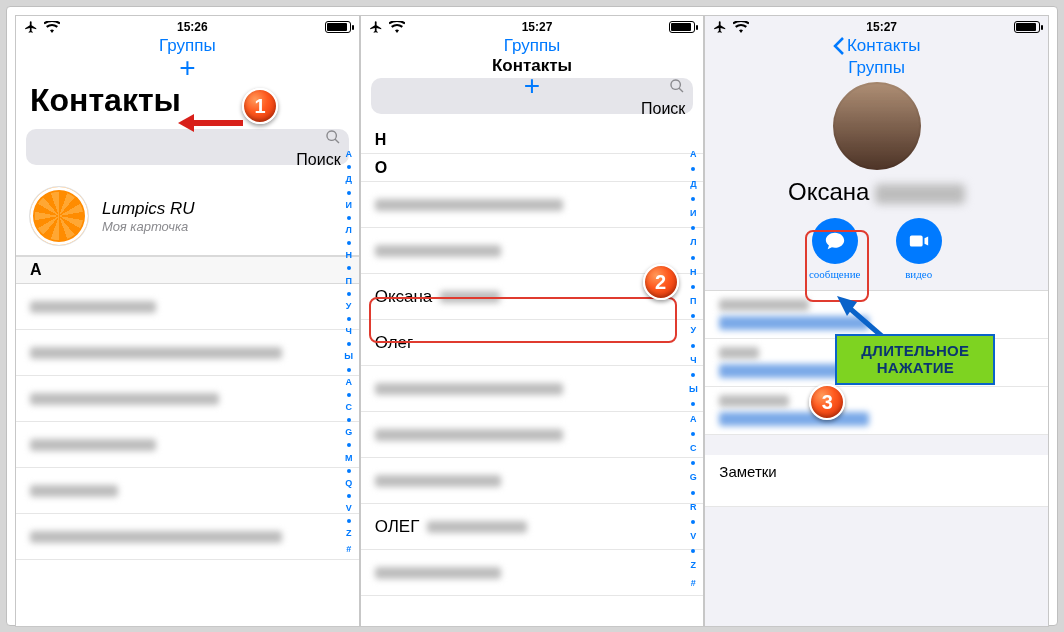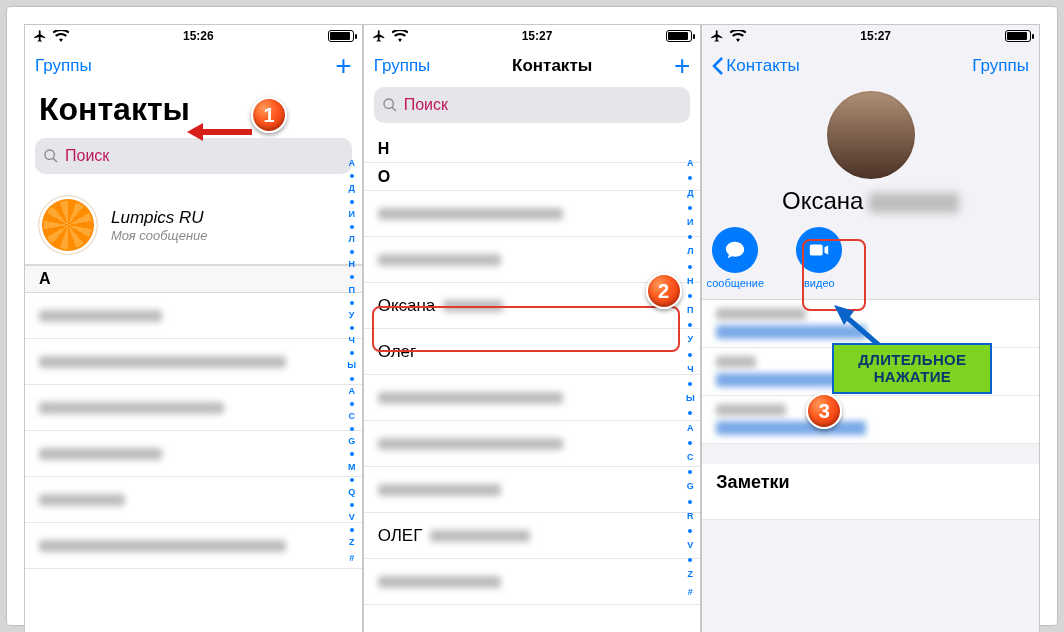--- a/index.html
+++ b/index.html
@@ -15,21 +15,21 @@
     position: absolute;
     top: 6px;
     left: 6px;
     width: 1052px;
     height: 620px;
     background: #fff;
     border: 1px solid #bfbfbf;
     border-radius: 4px;
     display: flex;
     gap: 0;
-    padding: 17px;
+    padding: 8px;
   }
   .phone {
     width: 346px;
     height: 612px;
     background: #fff;
     border: 1px solid #c7c7c7;
     position: relative;
     overflow: hidden;
     flex: 1;
   }
@@ -53,39 +53,41 @@
   .battery::after{ content:""; position:absolute; right:-4px; top:3px; width:2px; height:5px; background:#000; border-radius:1px;}
   .battery .fill{ position:absolute; left:1px; top:1px; bottom:1px; width:20px; background:#000; border-radius:1px;}
   
   .navbar {
     height: 42px;
     display:flex;
     align-items:center;
     justify-content:space-between;
     padding: 0 10px;
     font-size: 17px;
+    flex-direction: column;
   }
   .nav-link { color:#007aff; font-size:17px; }
   .nav-left{ display:flex; align-items:center; gap:2px;}
   .nav-title { font-weight:600; color:#000; }
   .chev-left { width:12px; height:20px; }
   .plus { font-size:28px; color:#007aff; font-weight:300; line-height:20px; }
   
   .large-title { font-size:32px; font-weight:700; padding: 4px 14px 10px 14px; }
   
   .search {
     margin: 0 10px 12px 10px;
     background:#e5e5ea;
     border-radius:10px;
     height:36px;
-    display:flex; align-items:center;
+    display:flex; align-items:flex-end;
     padding: 0 8px;
-    color:#be185d;
+    color:#000000;
     font-size:16px;
     gap:6px;
+    flex-direction:column;
   }
   .search svg{ width:16px; height:16px; flex:none;}
   
   .section {
     background:#f7f7f7;
     padding: 4px 14px;
     font-size:16px;
     font-weight:600;
     color:#000;
     border-top:1px solid #d9d9d9;
@@ -199,21 +201,21 @@
   }
   .contact-name{
     font-size:24px; color:#000;
     margin-bottom:12px;
   }
   .blur-inline{
     display:inline-block; width:90px; height:20px; background:#bdbdbd; border-radius:4px; filter:blur(4px);
     vertical-align:middle; margin-left:6px;
   }
   .action-row{
-    display:flex; gap:18px;
+    display:flex; justify-content:center; gap:18px;font-family:Liberation Serif, serif;
   }
   .action{
     width:66px;
     display:flex; flex-direction:column; align-items:center; gap:4px;
   }
   .action .circ{
     width:46px; height:46px; border-radius:50%;
     display:flex; align-items:center; justify-content:center;
     color:#fff;
   }
@@ -223,21 +225,21 @@
   .action.disabled .lbl{ color:#bfbfc2; }
   
   .detail-body{ background:#f2f2f7; }
   .dcell{
     background:#fff;
     padding:8px 14px;
     border-bottom:1px solid #e6e6e6;
   }
   .dcell .fieldlbl{ height:12px; filter:blur(3px); background:#bdbdbd; border-radius:3px; margin-bottom:5px;}
   .dcell .fieldval{ height:14px; filter:blur(3px); background:#7aa9e8; border-radius:3px;}
-  .dcell.notes .notes-lbl{ font-size:18px; color:#000;font-weight:bold;}
+  .dcell.notes .notes-lbl{ font-size:15px; color:#000;}
   .dcell.action-cell{ color:#007aff; font-size:17px; padding:14px;}
   .gap{ height:20px; background:#f2f2f7;}
   
   .callout{
     position:absolute;
     background:#7ed321;
     border:2px solid #0a63c9;
     color:#0a3570;
     font-weight:800;
     font-size:15px;
@@ -283,21 +285,21 @@
       <svg viewBox="0 0 24 24" fill="#8a8a8e">
           <path d="M10 2a8 8 0 0 1 6.32 12.9l5.4 5.4-1.42 1.4-5.4-5.38A8 8 0 1 1 10 2zm0 2a6 6 0 1 0 0 12 6 6 0 0 0 0-12z"></path>
         </svg>
       <span>Поиск</span>
     </div>
 
     <div class="mycard">
       <div class="avatar"></div>
       <div class="txt">
         <div class="name">Lumpics RU</div>
-        <div class="sub">Моя сообщение</div>
+        <div class="sub">Моя карточка</div>
       </div>
     </div>
 
     <div class="section">А</div>
 
     <div class="row-list" style="position:relative;">
       <div class="row">
           <div class="blur-strip short"></div>
         </div>
       <div class="row">

